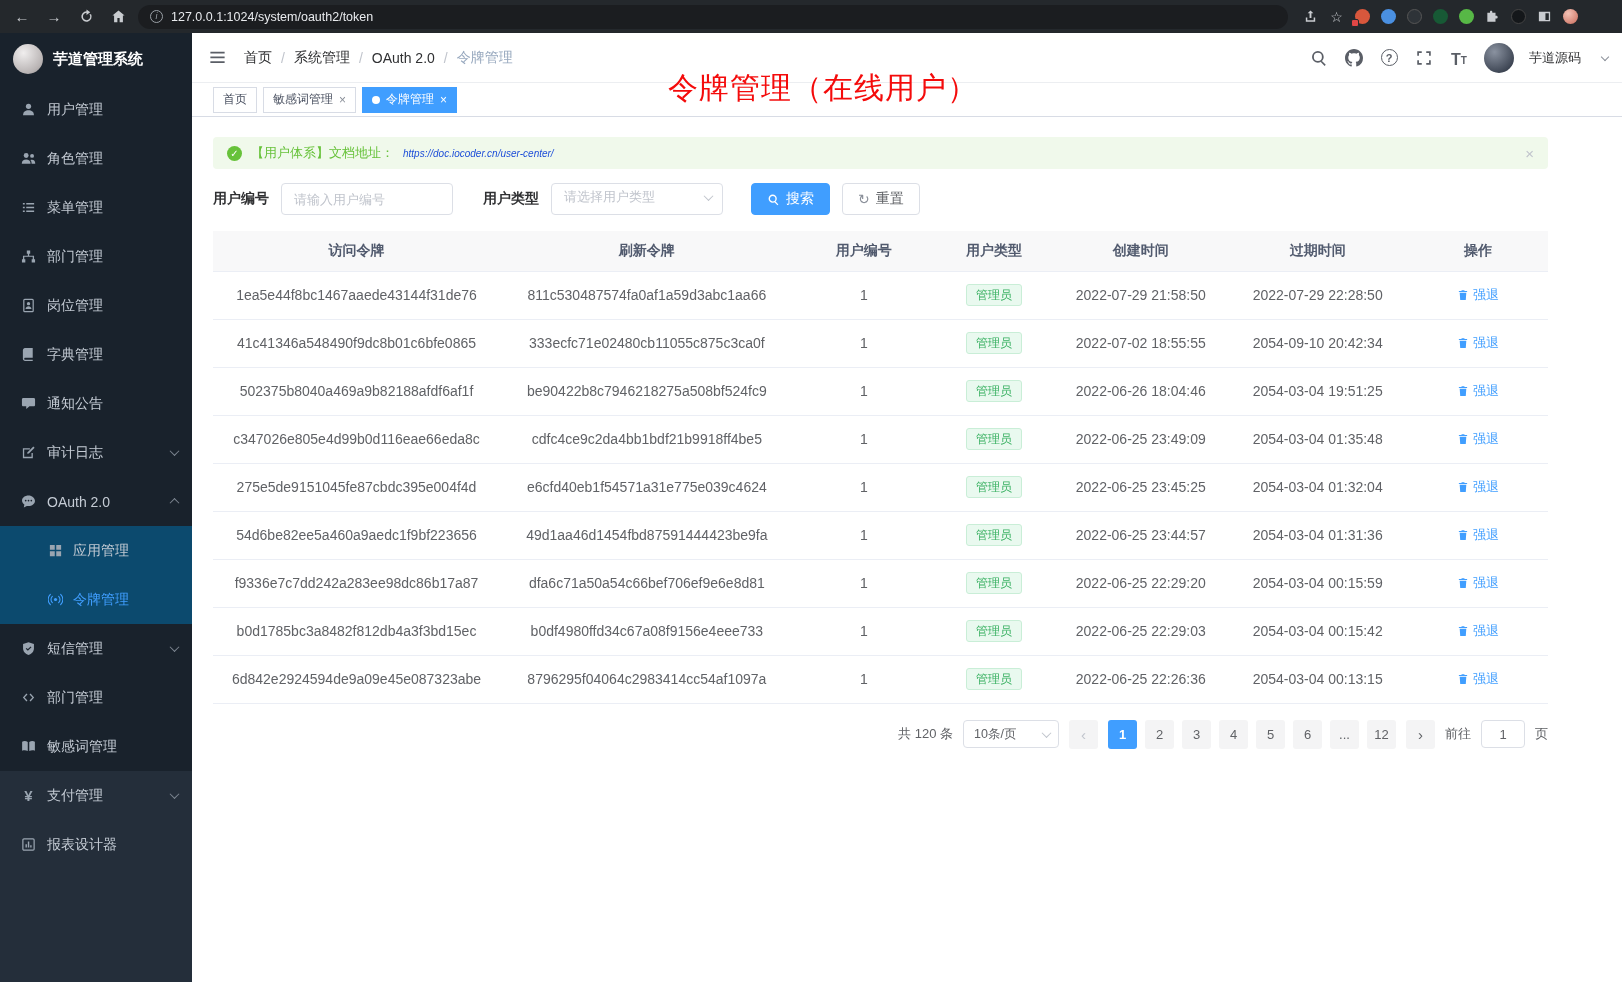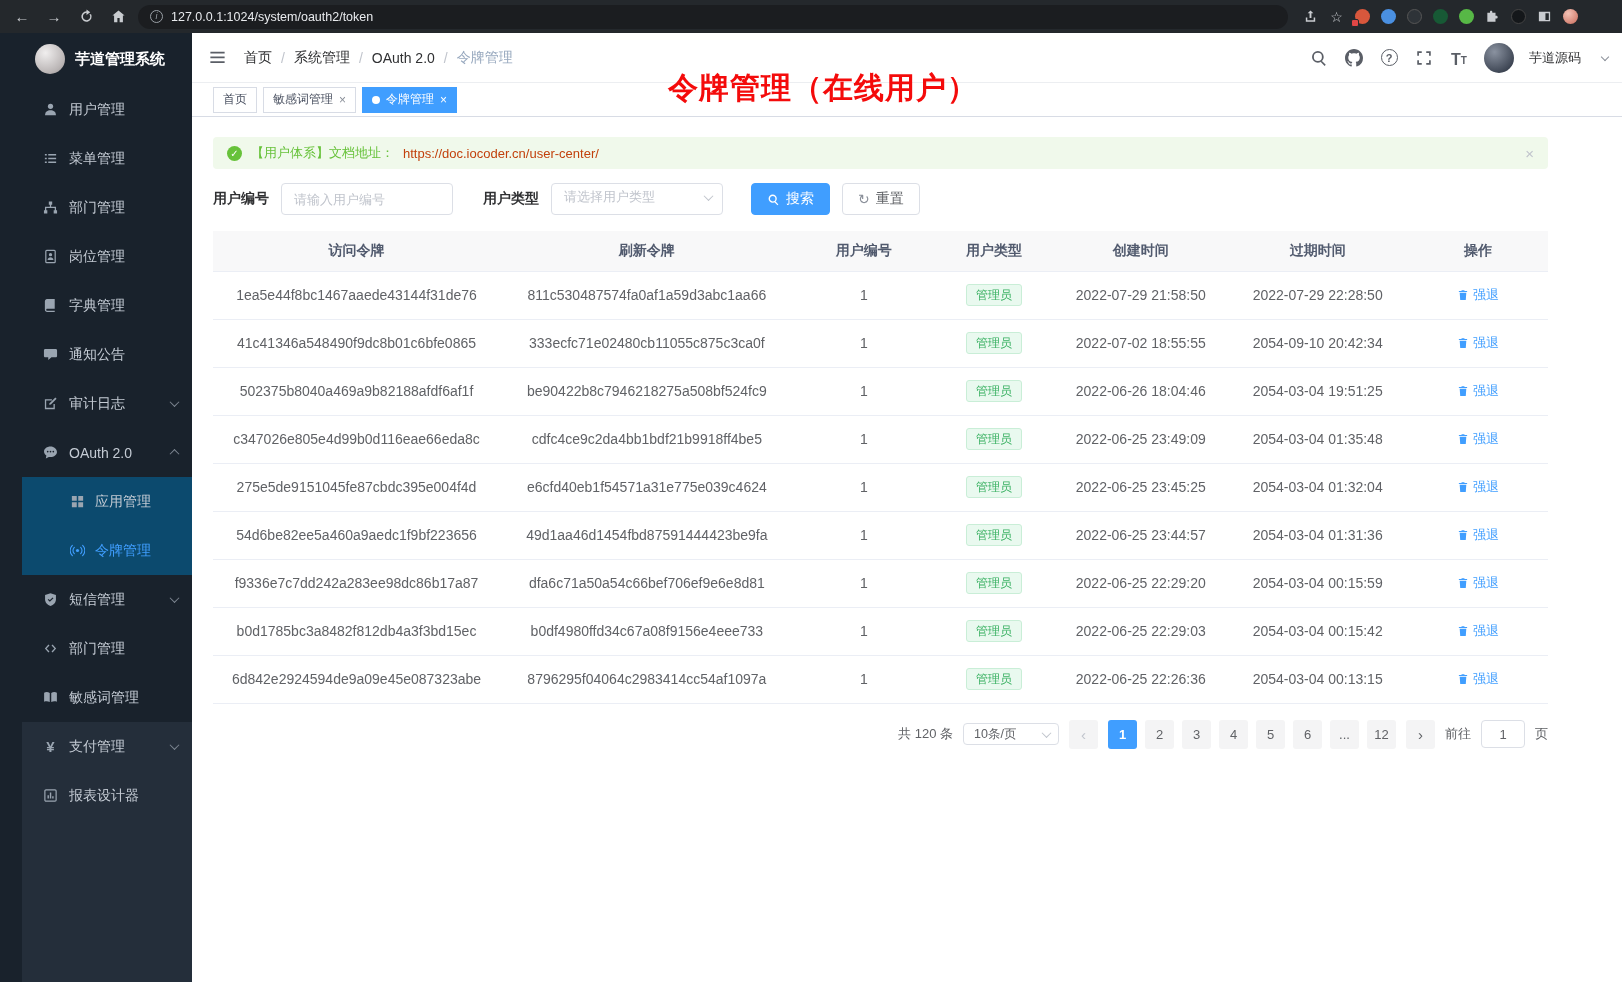--- a/index.html
+++ b/index.html
@@ -17,21 +17,21 @@
   .bx-icons { display:flex; align-items:center; gap:9px; padding-left:6px; }
   .bx { width:17px; height:17px; display:flex; align-items:center; justify-content:center; color:#c9ccd0; font-size:14px; position:relative; cursor:pointer; }
   .bx svg { width:15px; height:15px; fill:#c9ccd0; }
   .dot16 { width:15px; height:15px; border-radius:50%; display:inline-block; }
   .badge-dot { position:absolute; bottom:-2px; left:-3px; width:8px; height:8px; background:#e04646; border-radius:2px; border:1px solid #24282c; }
 
   
   .app { display:flex; height:949px; }
 
   
-  .sidebar { width:192px; flex-shrink:0; background:#19222c; color:#c4cbd4; display:flex; flex-direction:column;padding-left:22px; }
+  .sidebar { width:192px; flex-shrink:0; background:#19222c; color:#c4cbd4; display:flex; flex-direction:column; }
   .logo { height:52px; display:flex; align-items:center; gap:10px; padding:0 0 0 13px; background:#19222c; }
   .logo-avatar { width:30px; height:30px; border-radius:50%; background:radial-gradient(circle at 35% 30%, #f0eeee, #b9b4b4 70%, #8d8a8a); flex-shrink:0; }
   .logo-title { color:#fff; font-size:15px; font-weight:700; white-space:nowrap; }
   .menu { }
   .menu-item { height:49px; display:flex; align-items:center; padding:0 14px 0 20px; font-size:14px; cursor:pointer; white-space:nowrap; }
   .menu-item .mi-icon { width:17px; height:17px; margin-right:10px; display:flex; align-items:center; justify-content:center; color:#9aa5b1; flex-shrink:0; font-size:15px; font-weight:700; }
   .menu-item .mi-icon svg { width:15px; height:15px; fill:currentColor; }
   .menu-item .mi-label { flex:1; }
   .chev { display:inline-block; width:7px; height:7px; border-right:1.4px solid #7d8691; border-bottom:1.4px solid #7d8691; transform:rotate(45deg) translate(-1px,-1px); }
   .chev.up { transform:rotate(-135deg) translate(-1px,-1px); }
@@ -69,21 +69,21 @@
   .tab.active { background:#409eff; border-color:#409eff; color:#fff; }
   .tab.active .tab-close { color:#fff; }
   .tab-dot { width:8px; height:8px; border-radius:50%; background:#fff; display:inline-block; }
 
   
   .content { flex:1; background:#fff; padding:20px 74px 0 21px; overflow:hidden; }
 
   .alert { height:32px; background:#f0f9eb; border-radius:4px; display:flex; align-items:center; padding:0 14px; gap:9px; }
   .alert-check { width:15px; height:15px; border-radius:50%; background:#67c23a; color:#fff; font-size:10px; display:flex; align-items:center; justify-content:center; flex-shrink:0; }
   .alert-text { font-size:13px; color:#67c23a; }
-  .alert-link { font-size:13px; color:#c2410c; text-decoration:none; cursor:pointer; }
+  .alert-link { font-size:10px; color:#1d4ed8; text-decoration:none; cursor:pointer;font-style:italic; }
   .alert-close { margin-left:auto; color:#c0c4cc; font-size:15px; cursor:pointer; }
 
   .filters { display:flex; align-items:center; margin-top:14px; }
   .f-label { font-size:14px; font-weight:700; color:#303133; margin-right:12px; }
   .f-input { width:172px; height:32px; border:1px solid #dcdfe6; border-radius:4px; padding:0 12px; font-size:13px; color:#606266; outline:none; }
   .f-input::placeholder { color:#c0c4cc; }
   .f-select { width:172px; height:32px; border:1px solid #dcdfe6; border-radius:4px; padding:0 10px 4px 12px; display:flex; align-items:center; justify-content:space-between; cursor:pointer; }
   .f-select .ph { font-size:13px; color:#c0c4cc; }
   .sel-caret { width:7px; height:7px; border-right:1.3px solid #c0c4cc; border-bottom:1.3px solid #c0c4cc; transform:rotate(45deg) translate(-1px,-1px); }
   .gap30 { width:30px; } .gap12 { width:12px; } .gap28 { width:28px; }
@@ -94,30 +94,30 @@
   .btn-plain .ric { font-size:14px; line-height:1; color:#8a8f99; }
 
   table.tokens { width:100%; border-collapse:collapse; margin-top:16px; table-layout:fixed; }
   .tokens th { height:40px; background:#f8f8f9; color:#515a6e; font-size:14px; font-weight:700; text-align:center; border-bottom:1px solid #ebeef5; }
   .tokens td { height:48px; color:#606266; font-size:14px; text-align:center; border-bottom:1px solid #ebeef5; white-space:nowrap; overflow:hidden; }
   .tag-success { display:inline-block; padding:2px 9px; font-size:12px; color:#38b061; background:#e9f9ef; border:1px solid #c9eed7; border-radius:3px; line-height:16px; }
   .force-logout { color:#409eff; font-size:13px; cursor:pointer; display:inline-flex; align-items:center; gap:4px; text-decoration:none; }
   .force-logout svg { width:12px; height:12px; fill:#409eff; }
 
   .pagination { margin-top:16px; display:flex; align-items:center; justify-content:flex-end; gap:10px; font-size:13px; color:#606266; }
-  .psize { width:96px; height:22px; border:1px solid #dcdfe6; border-radius:4px; display:flex; align-items:center; justify-content:space-between; padding:0 8px 0 10px; cursor:pointer; font-size:12.5px; color:#606266; }
+  .psize { width:96px; height:28px; border:1px solid #dcdfe6; border-radius:4px; display:flex; align-items:center; justify-content:space-between; padding:0 8px 0 10px; cursor:pointer; font-size:12.5px; color:#606266; }
   .page-btn { min-width:29px; height:29px; background:#f4f4f5; border:none; border-radius:3px; color:#606266; font-size:13px; cursor:pointer; padding:0 6px; }
   .page-btn.active { background:#409eff; color:#fff; font-weight:700; }
   .page-btn.nav { font-size:15px; }
   .page-btn.disabled { color:#c0c4cc; cursor:default; }
   .pages-wrap { display:inline-flex; gap:8px; }
   .goto-input { width:44px; height:28px; border:1px solid #dcdfe6; border-radius:4px; text-align:center; font-size:13px; color:#606266; outline:none; }
 
   
-  .annotation { position:absolute; top:68px; left:668px; font-size:30px; font-weight:700; color:#f40b0b; letter-spacing:1px; z-index:50; white-space:nowrap;text-align:right; }
+  .annotation { position:absolute; top:68px; left:668px; font-size:30px; font-weight:400; color:#f40b0b; letter-spacing:1px; z-index:50; white-space:nowrap;text-align:right; }
 </style>
 </head>
 <body>
 
 <div class="browser-bar">
   <span class="nav-btn">←</span>
   <span class="nav-btn">→</span>
   <span class="nav-btn">
       <svg viewBox="0 0 16 16">
         <path d="M8 2.5a5.5 5.5 0 104.9 3h-1.8A3.9 3.9 0 118 4.1V6.5L12 3.5 8 .5z"></path>
@@ -183,20 +183,31 @@
     </div>
     <nav class="menu">
       <div class="menu-item">
         <span class="mi-icon">
             <svg viewBox="0 0 16 16">
               <circle cx="8" cy="4.6" r="2.8"></circle>
               <path d="M2.2 14c0-3.4 2.5-5.1 5.8-5.1s5.8 1.7 5.8 5.1z"></path>
             </svg>
           </span>
         <span class="mi-label">用户管理</span>
+      </div>
+      <div class="menu-item">
+        <span class="mi-icon">
+            <svg viewBox="0 0 16 16">
+              <circle cx="5.5" cy="4.8" r="2.6"></circle>
+              <path d="M.8 13.5c0-2.9 2-4.4 4.7-4.4s4.7 1.5 4.7 4.4z"></path>
+              <circle cx="11.8" cy="5.2" r="2.1"></circle>
+              <path d="M11.3 13.5c0-1.7-.4-3-1.3-3.9.5-.3 1.1-.4 1.8-.4 2.1 0 3.4 1.3 3.4 4.3z"></path>
+            </svg>
+          </span>
+        <span class="mi-label">角色管理</span>
       </div>
       <div class="menu-item">
         <span class="mi-icon">
             <svg viewBox="0 0 16 16">
               <path d="M2 3.2h2v1.6H2zM5.6 3.2H14v1.6H5.6zM2 7.2h2v1.6H2zM5.6 7.2H14v1.6H5.6zM2 11.2h2v1.6H2zM5.6 11.2H14v1.6H5.6z"></path>
             </svg>
           </span>
         <span class="mi-label">菜单管理</span>
       </div>
       <div class="menu-item">

